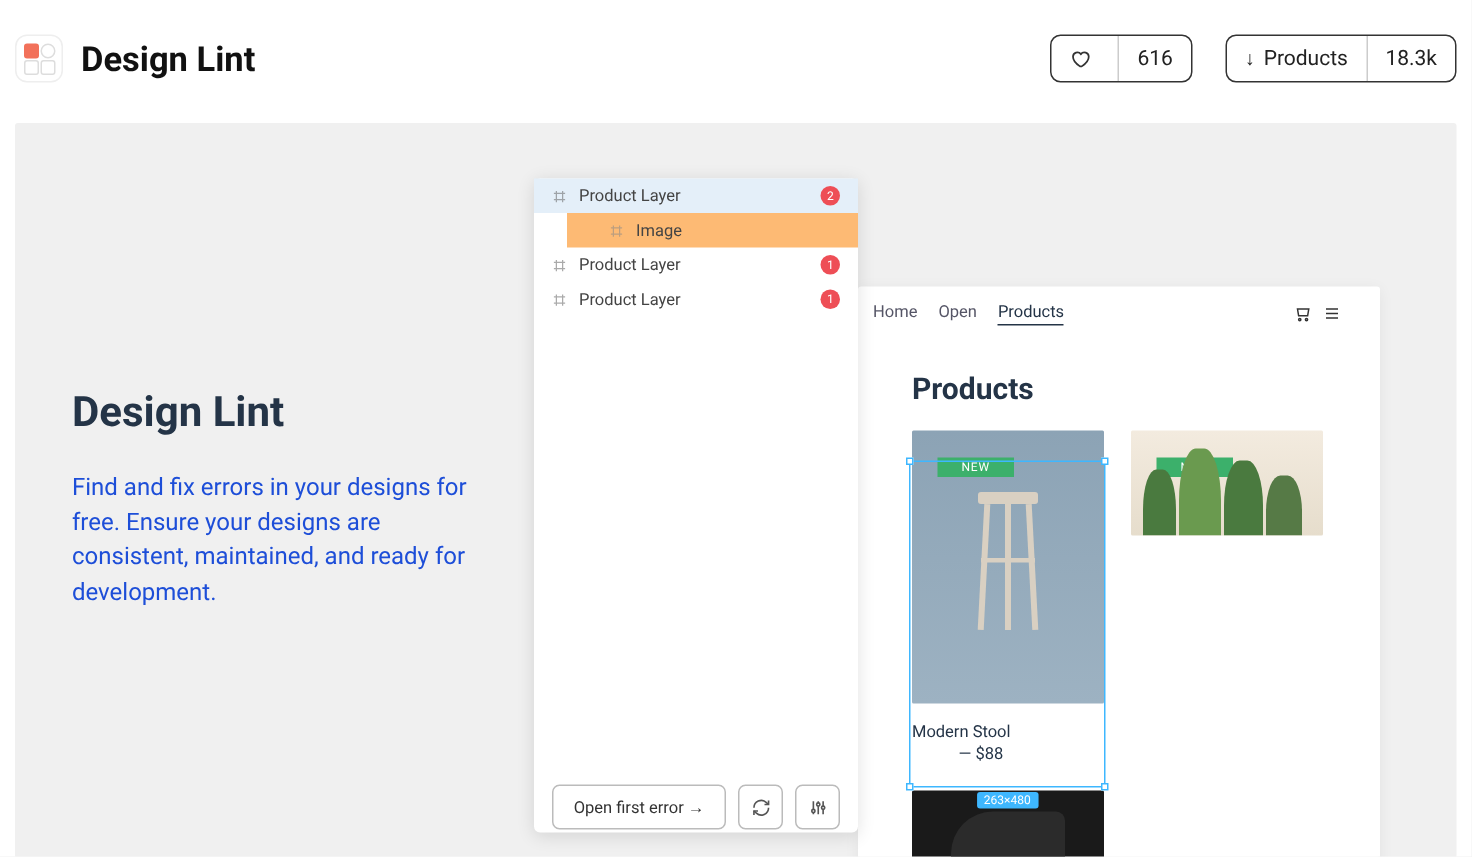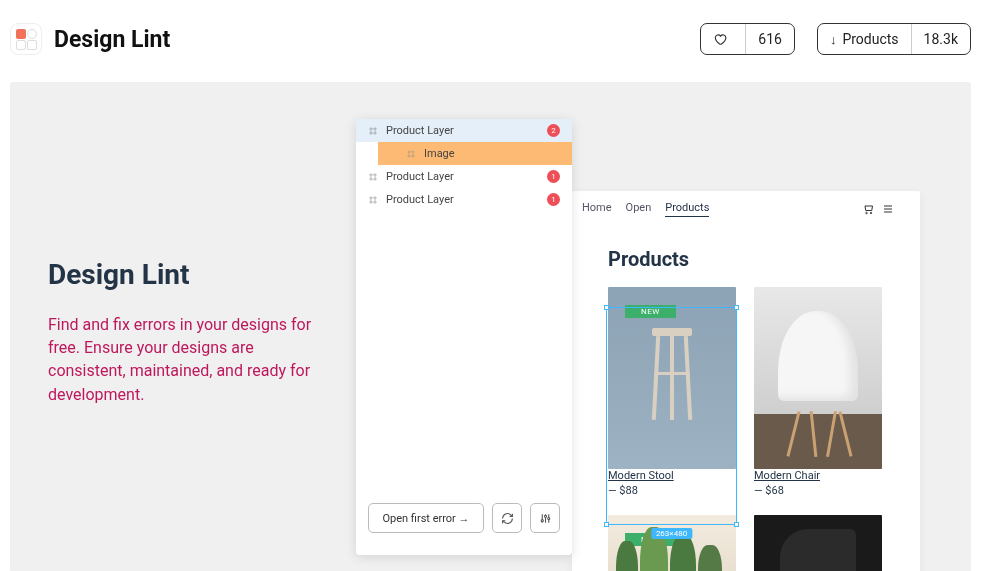--- a/index.html
+++ b/index.html
@@ -94,21 +94,21 @@
   }
   .hero-title {
     font-size: 28px;
     font-weight: 700;
     color: #243447;
     margin-bottom: 22px;
   }
   .hero-desc {
     font-size: 16px;
     line-height: 1.45;
-    color: #be185d;
+    color: #1d4ed8;
   }
 
   
   .lint-panel {
     position: absolute;
     left: 346px;
     top: 37px;
     width: 216px;
     height: 436px;
     background: #fff;
@@ -148,21 +148,21 @@
   .lint-total {
     display:flex;
     align-items:center;
     justify-content:space-between;
     padding: 10px 12px;
     border-top:1px solid #eee;
   }
   .lint-actions {
     display:flex;
     gap:8px;
-    padding: 10px 12px 22px 12px;
+    padding: 10px 12px 2px 12px;
   }
   .lint-btn {
     border:1px solid #bbb;
     border-radius:5px;
     background:#fff;
     height:30px;
     display:flex; align-items:center; justify-content:center;
     font-size:10px;
     color:#333;
     cursor:pointer;
@@ -214,22 +214,22 @@
   .new-tag {
     position:absolute;
     top:8px; left:17px;
     background:#3cb06b;
     color:#fff;
     font-size:8px;
     padding:2px 16px;
     letter-spacing:.5px;
     margin-top:10px;
   }
-  .card-t { font-size:11px; color:#243447; margin-top:0;text-decoration:underline; }
-  .card-p { font-size:11px; color:#243447; margin-top:2px; }
+  .card-t { font-size:11px; color:#243447; margin-top:12px; }
+  .card-p { font-size:11px; color:#243447; margin-top:2px;margin-left:31px; }
 
   .sel-box {
     position:absolute;
     border:1.5px solid #3eb7ff;
     left:34px; top:116px;
     width:131px; height:218px;
     pointer-events:none;
   }
   .sel-handle {
     position:absolute;
@@ -348,31 +348,20 @@
               <div class="stool-top"></div>
               <div class="stool-leg l1"></div>
               <div class="stool-leg l2"></div>
               <div class="stool-leg l3"></div>
               <div class="stool-brace"></div>
             </div>
         </div>
         <div class="card-t">Modern Stool</div>
         <div class="card-p">— $88</div>
       </div>
-      <div class="card">
-        <div class="card-img chair-bg">
-          <div class="chair-body"></div>
-          <div class="chair-leg a"></div>
-            <div class="chair-leg b"></div>
-            <div class="chair-leg c"></div>
-            <div class="chair-leg d"></div>
-        </div>
-        <div class="card-t">Modern Chair</div>
-        <div class="card-p">— $68</div>
-      </div>
       <div class="card row2">
         <div class="card-img plants-bg">
           <div class="new-tag">NEW</div>
           <div class="plant p1"></div>
             <div class="plant p2"></div>
             <div class="plant p3"></div>
             <div class="plant p4"></div>
         </div>
       </div>
       <div class="card row2">

